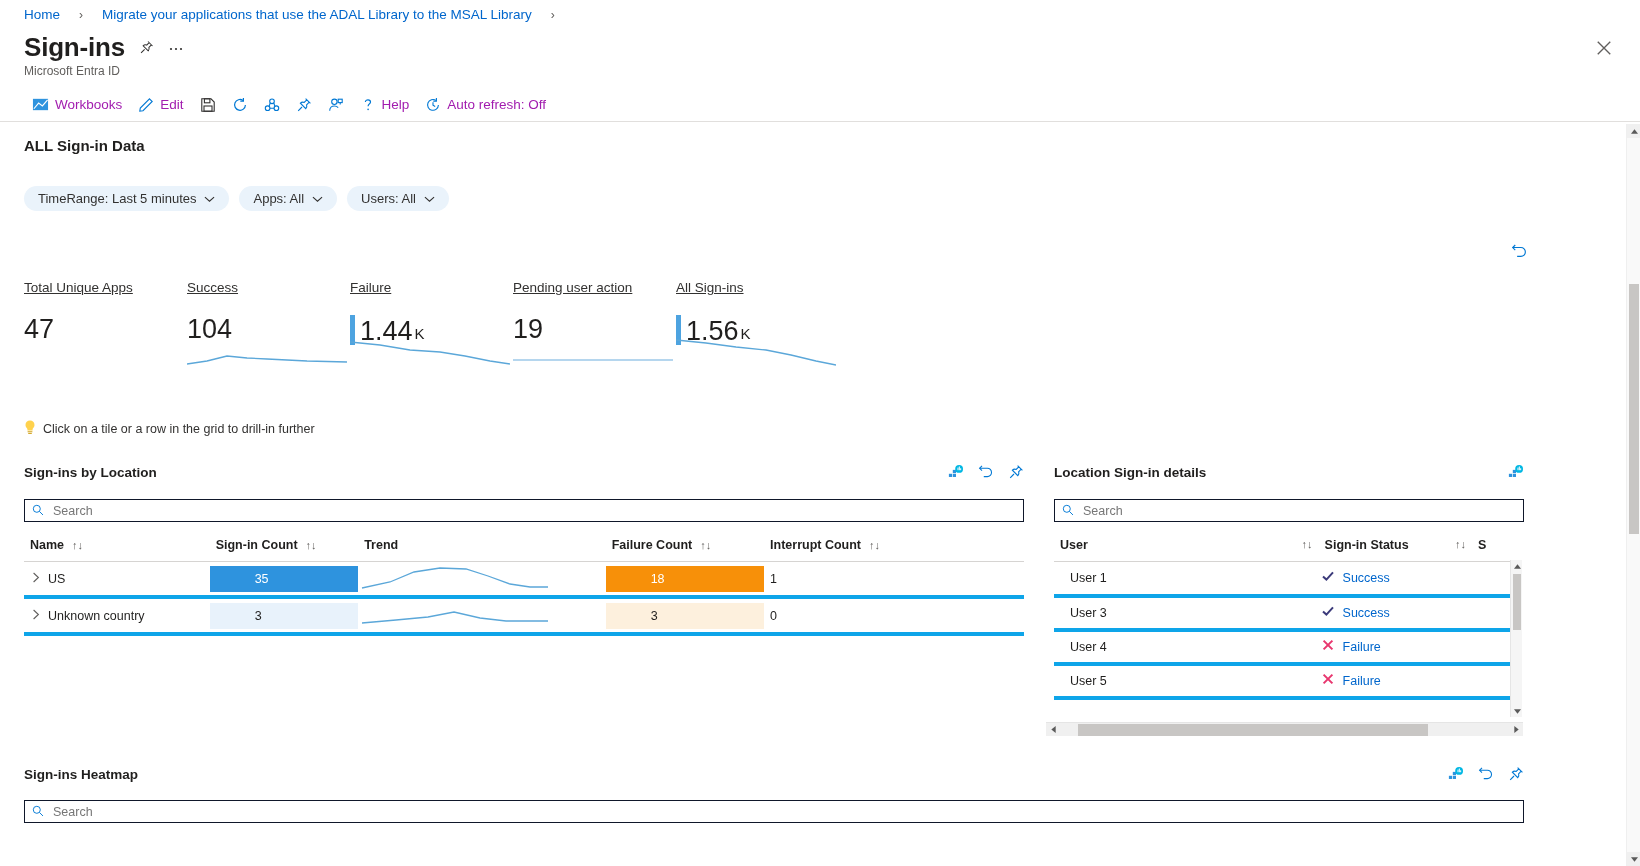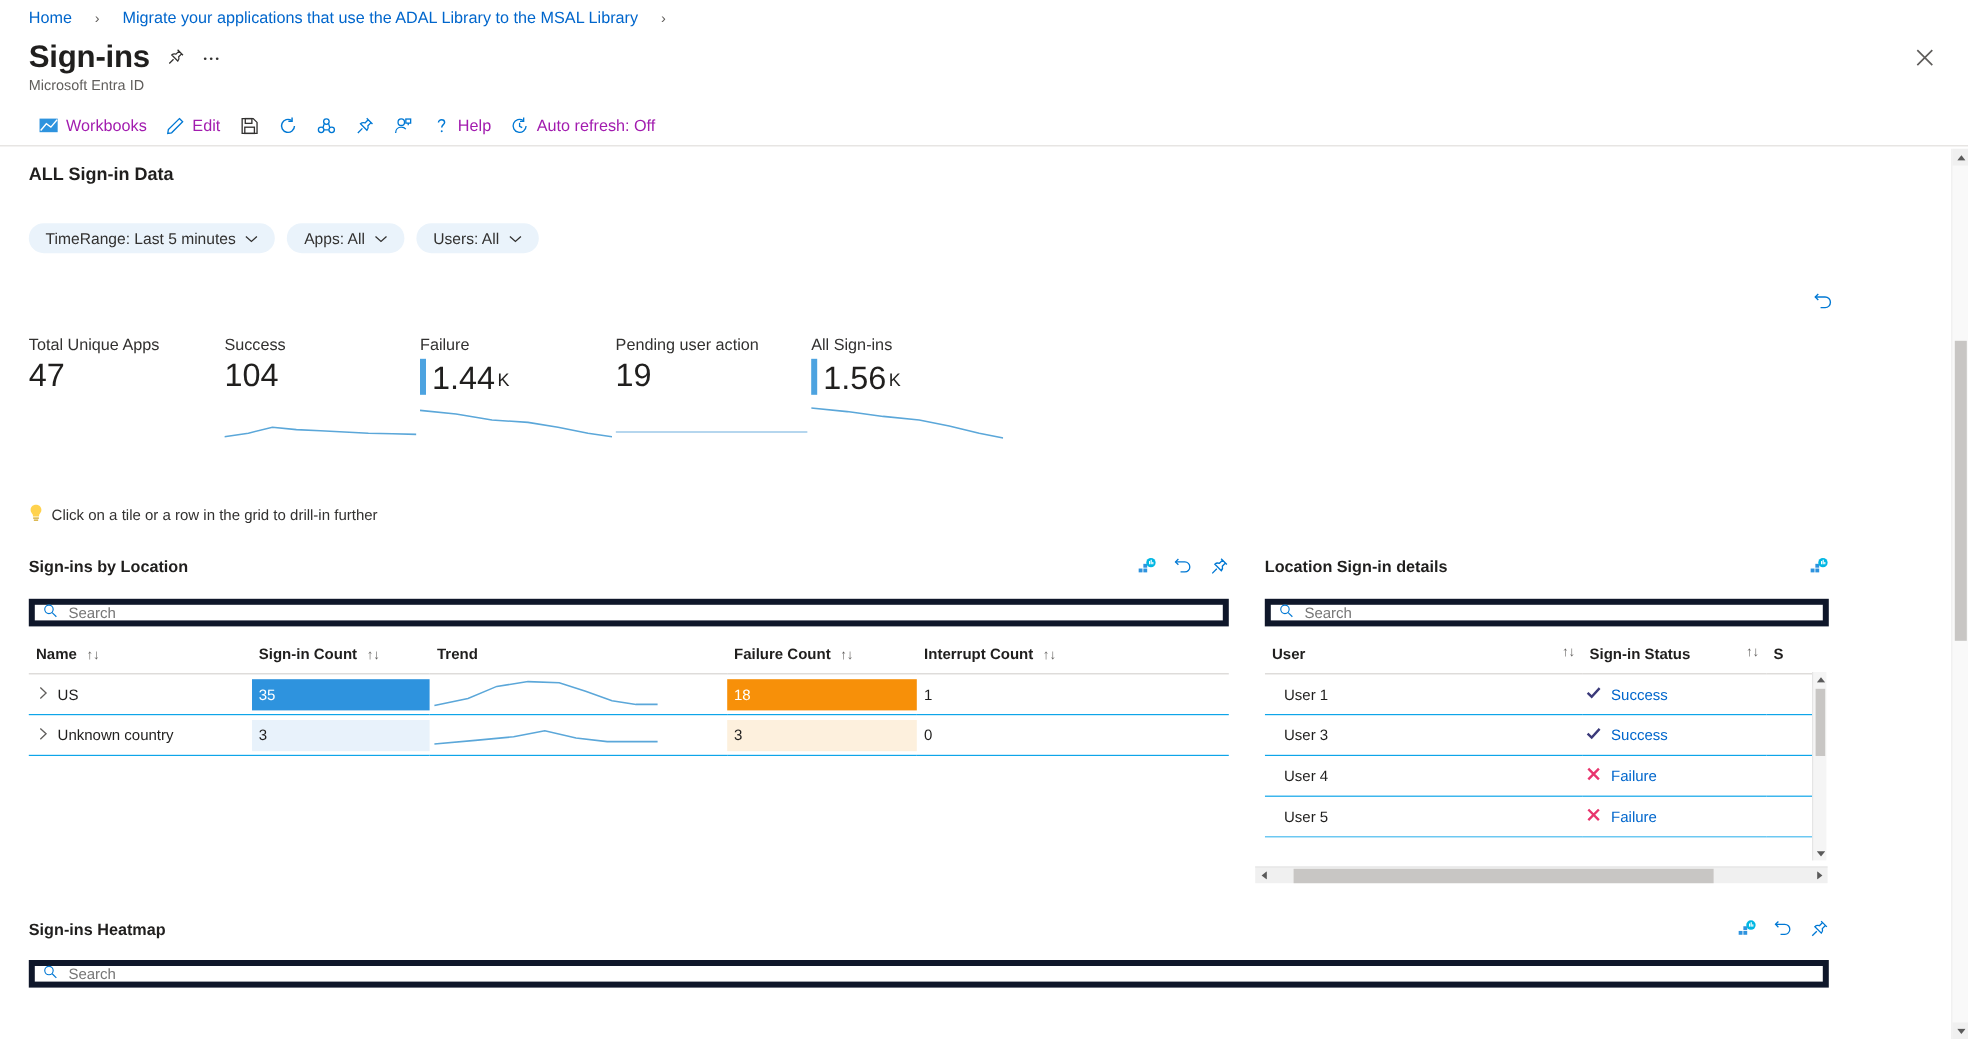--- a/index.html
+++ b/index.html
@@ -76,21 +76,21 @@
 
   
   .tiles-refresh {
     position:absolute; right:112px; top:243px;
     cursor:pointer; color:#0078d4;
   }
 
   
   .tiles { position:absolute; left:24px; top:280px; display:flex; }
   .tile { width:163px; position:relative; }
-  .tile-label { font-size:13.5px; color:#323130; margin-bottom:4px; }
+  .tile-label { font-size:13.5px; color:#323130; margin-bottom:20px;text-decoration:underline; }
   .tile-value-row { display:flex; align-items:flex-end; gap:0px; }
   .tile-bar { width:5px; height:30px; background:#4da3e0; margin-right:5px; }
   .tile-value { font-size:27px; font-weight:400; color:#201f1e; line-height:1.05; }
   .tile-unit { font-size:15px; color:#201f1e; margin-left:2px; align-self:flex-end; padding-bottom:3px;}
   .tile-spark { position:absolute; left:0; top:48px; width:160px; height:40px; }
 
   
   .hint {
     position:absolute; left:24px; top:420px;
     font-size:12.5px; color:#323130;
@@ -100,45 +100,45 @@
   
   .grid-head {
     position:absolute; display:flex; align-items:center; justify-content:space-between;text-align:center;
   }
   .grid-head .gh-title { font-size:13.5px; font-weight:600; color:#201f1e; }
   .gh-icons { display:flex; align-items:center; gap:14px; }
   .gh-icons span { cursor:pointer; display:inline-flex; }
 
   
   .searchbox {
-    position:absolute; height:23px; border:5px solid #0f172a; background:#fff;
+    position:absolute; height:23px; border:1px solid #0f172a; background:#fff;
     display:flex; align-items:center; gap:7px; padding:0 7px;
   }
   .searchbox input {
     border:none; outline:none; font-size:12.5px; color:#323130;
     font-family:"Liberation Sans", sans-serif; flex:1; background:transparent;
   }
   .searchbox input::placeholder { color:#767676; }
 
   
   table.grid { border-collapse:collapse; width:100%; font-size:12.5px; }
   table.grid th {
     text-align:left; font-weight:600; color:#201f1e; font-size:12.5px;
     padding: 8px 6px 9px 6px; border-bottom:1px solid #d6d4d2; white-space:nowrap;
   }
   table.grid td {
-    padding: 0; border-bottom:1px solid #0ea5e9; height:34px; vertical-align:middle;
+    padding: 0; border-bottom:4px solid #0ea5e9; height:34px; vertical-align:middle;
     color:#201f1e;
   }
   .sorter { color:#605e5c; font-size:11px; margin-left:8px; font-weight:400; cursor:pointer; }
   .chev-right { color:#605e5c; margin-right:7px; font-size:11px; cursor:pointer; }
   .name-cell { display:flex; align-items:center; padding-left:8px; white-space:nowrap;}
   .barcell { position:relative; height:26px; display:flex; align-items:center; }
   .barfill { position:absolute; left:0; top:0; bottom:0; }
-  .barlabel { position:relative; z-index:2; padding-left:6px; font-size:12.5px; color:#201f1e; }
+  .barlabel { position:relative; z-index:2; padding-left:6px; font-size:12.5px; color:#201f1e;margin-left:39px; }
   .plaincell { padding-left:6px; font-size:12.5px; }
   .rp-scroll-v {
     position:absolute; width:12px; background:#f5f5f5;
     border-left:1px solid #e5e5e5;
   }
   .rp-scroll-v .thumb { position:absolute; left:2px; width:8px; background:#c8c6c4; border-radius:0; }
   .rp-scroll-v .arr { position:absolute; left:0; width:12px; height:12px; color:#5a5a5a; font-size:8px;
       display:flex; align-items:center; justify-content:center; }
   .rp-scroll-h {
     position:absolute; height:14px; background:#f0f0f0; border-top:1px solid #e5e5e5;

